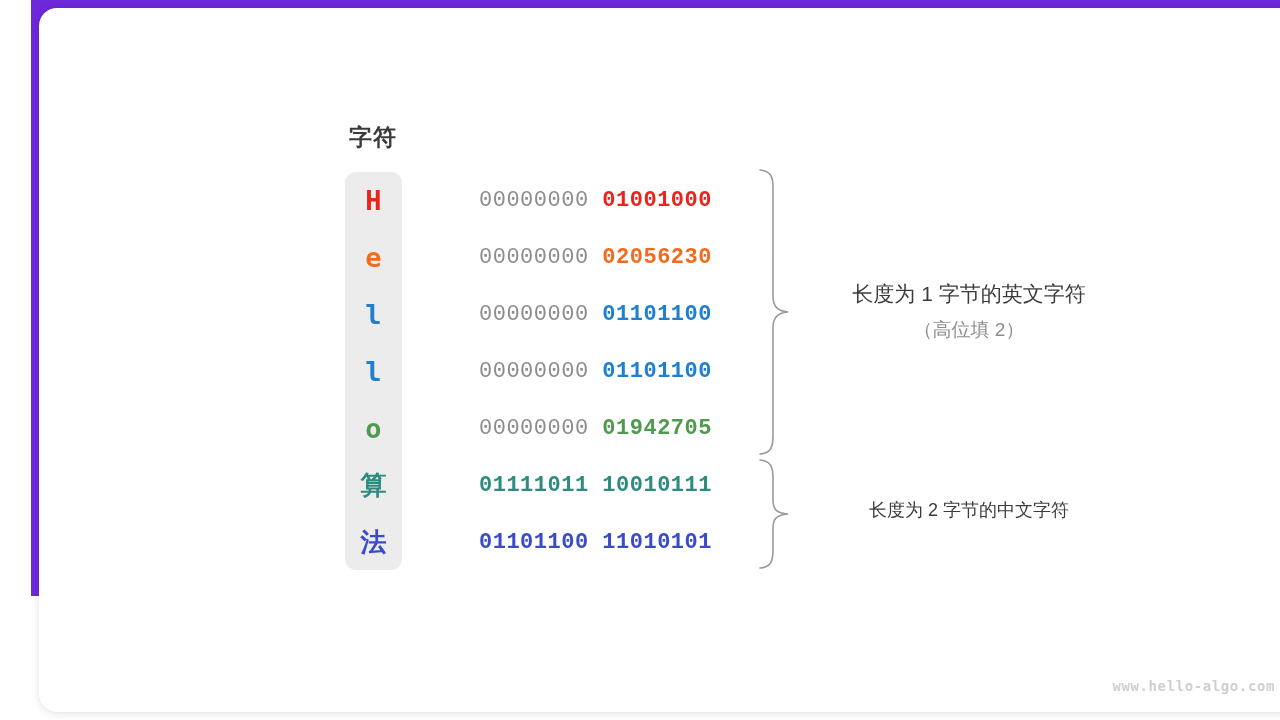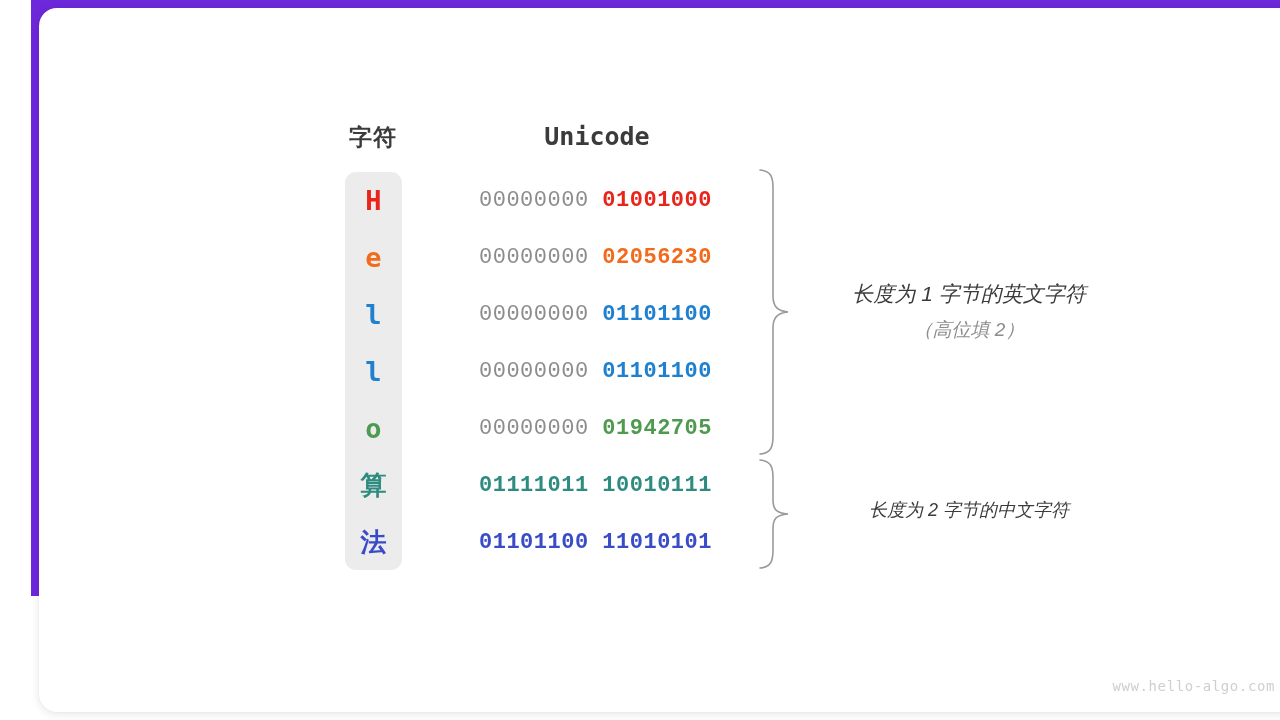--- a/index.html
+++ b/index.html
@@ -111,21 +111,20 @@
     left: 718px;
   }
   #brace-1 { top: 160px; }
   #brace-2 { top: 450px; }
 
   .annotation {
     position: absolute;
     text-align: center;
     color: #3b3b3b;
     white-space: nowrap;
-    font-style: italic;
   }
   #annotation-1 {
     left: 768px;
     top: 268px;
     width: 324px;
     font-size: 21px;
     line-height: 36px;
   }
   #annotation-1 .sub {
     display: block;
@@ -142,31 +141,31 @@
 
   
   #watermark {
     position: absolute;
     right: 28px;
     bottom: 18px;
     font-family: "DejaVu Sans Mono", "Liberation Mono", monospace;
     font-size: 14px;
     color: #cfcfcf;
     letter-spacing: 0.6px;
+    font-weight: bold;
   }
 </style>
 </head>
 <body>
 
 <div id="stage">
   <div id="card">
 
     <div class="col-header" id="header-char">字符</div>
 
-    <div class="col-header" id="header-unicode">Unicode</div>
 
     <div id="char-column"></div>
 
     <div id="char-cells">
         <div class="char-cell" style="top: 164px; left: 306px; position: absolute; color: rgb(232, 36, 27);">H</div>
         <div class="char-cell" style="top: 221px; left: 306px; position: absolute; color: rgb(242, 107, 29);">e</div>
         <div class="char-cell" style="top: 278px; left: 306px; position: absolute; color: rgb(32, 128, 208);">l</div>
         <div class="char-cell" style="top: 335px; left: 306px; position: absolute; color: rgb(32, 128, 208);">l</div>
         <div class="char-cell" style="top: 392px; left: 306px; position: absolute; color: rgb(78, 154, 79);">o</div>
         <div class="char-cell cjk" style="top: 449px; left: 306px; position: absolute; color: rgb(46, 139, 128);">算</div>

